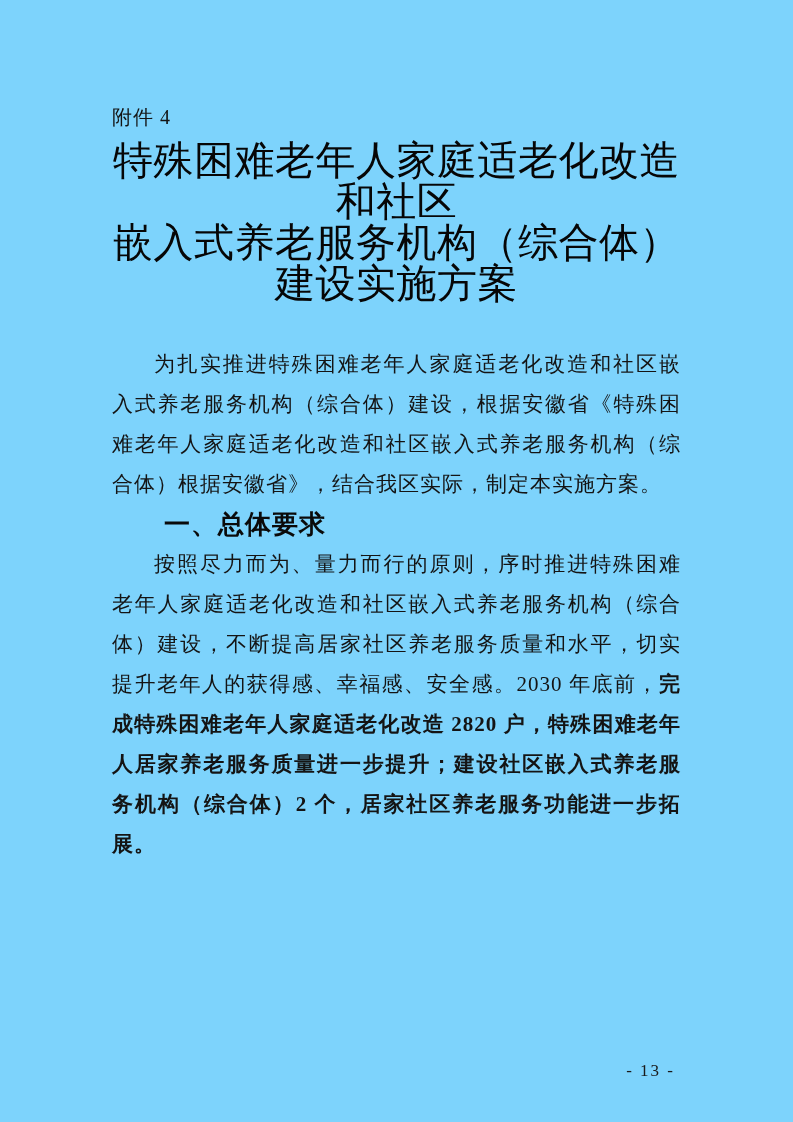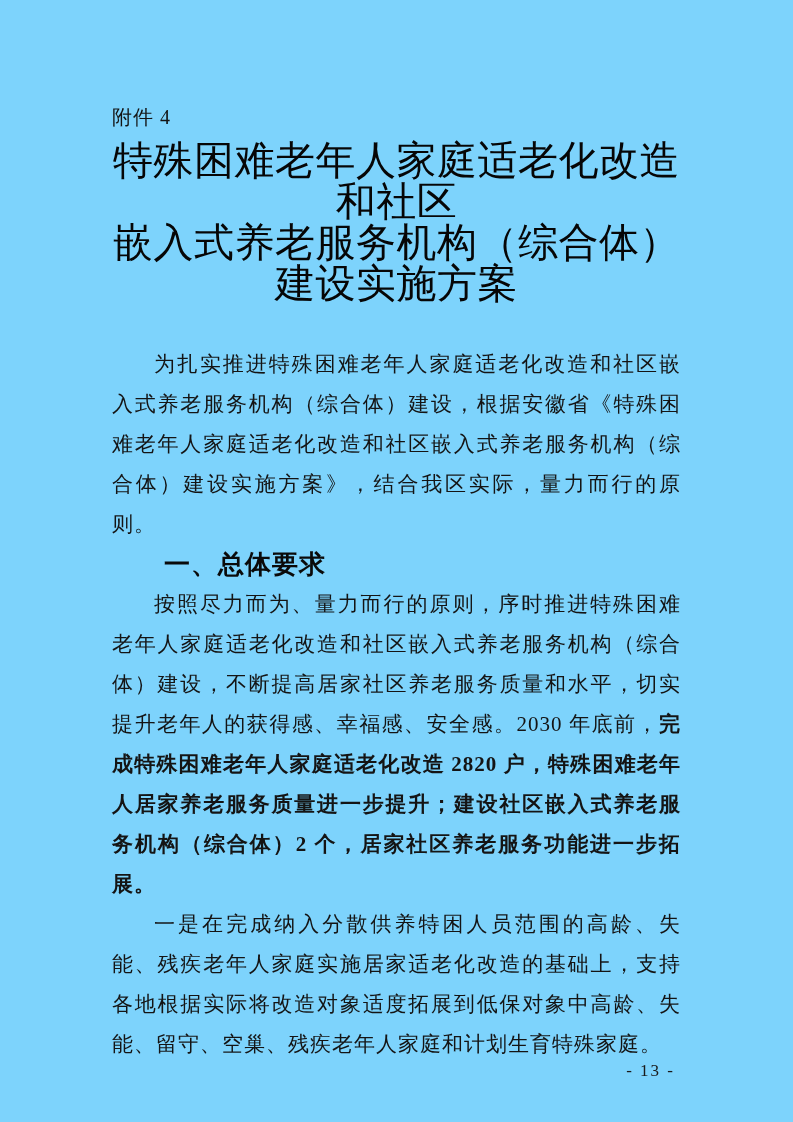--- a/index.html
+++ b/index.html
@@ -89,27 +89,26 @@
     <div class="attachment-label">附件 4</div>
 
     <div class="doc-title">
       <div>特殊困难老年人家庭适老化改造和社区</div>
       <div>嵌入式养老服务机构（综合体）</div>
       <div>建设实施方案</div>
     </div>
 
     <div class="body-text">
 
-      <p class="para">为扎实推进特殊困难老年人家庭适老化改造和社区嵌入式养老服务机构（综合体）建设，根据安徽省《特殊困难老年人家庭适老化改造和社区嵌入式养老服务机构（综合体）建设实施方案》，结合我区实际，量力而行的原则。</p>
+      <p class="para">为扎实推进特殊困难老年人家庭适老化改造和社区嵌入式养老服务机构（综合体）建设，根据安徽省《特殊困难老年人家庭适老化改造和社区嵌入式养老服务机构（综合体）根据安徽省》，结合我区实际，制定本实施方案。</p>
 
       <p class="section-heading">一、总体要求</p>
 
       <p class="para"><span>按照尽力而为、量力而行的原则，序时推进特殊困难老年人家庭适老化改造和社区嵌入式养老服务机构（综合体）建设，不断提高居家社区养老服务质量和水平，切实提升老年人的获得感、幸福感、安全感。2030 年底前，</span><span class="bold-run">完成特殊困难老年人家庭适老化改造 2820 户，特殊困难老年人居家养老服务质量进一步提升；建设社区嵌入式养老服务机构（综合体）2 个，居家社区养老服务功能进一步拓展。</span></p>
 
 
 
-      <p class="para">一是在完成纳入分散供养特困人员范围的高龄、失能、残疾老年人家庭实施居家适老化改造的基础上，支持各地根据实际将改造对象适度拓展到低保对象中高龄、失能、留守、空巢、残疾老年人家庭和计划生育特殊家庭。</p>
 
     </div>
   </div>
 
   <div class="page-number">- 13 -</div>
 </div>
 
 </body></html>

